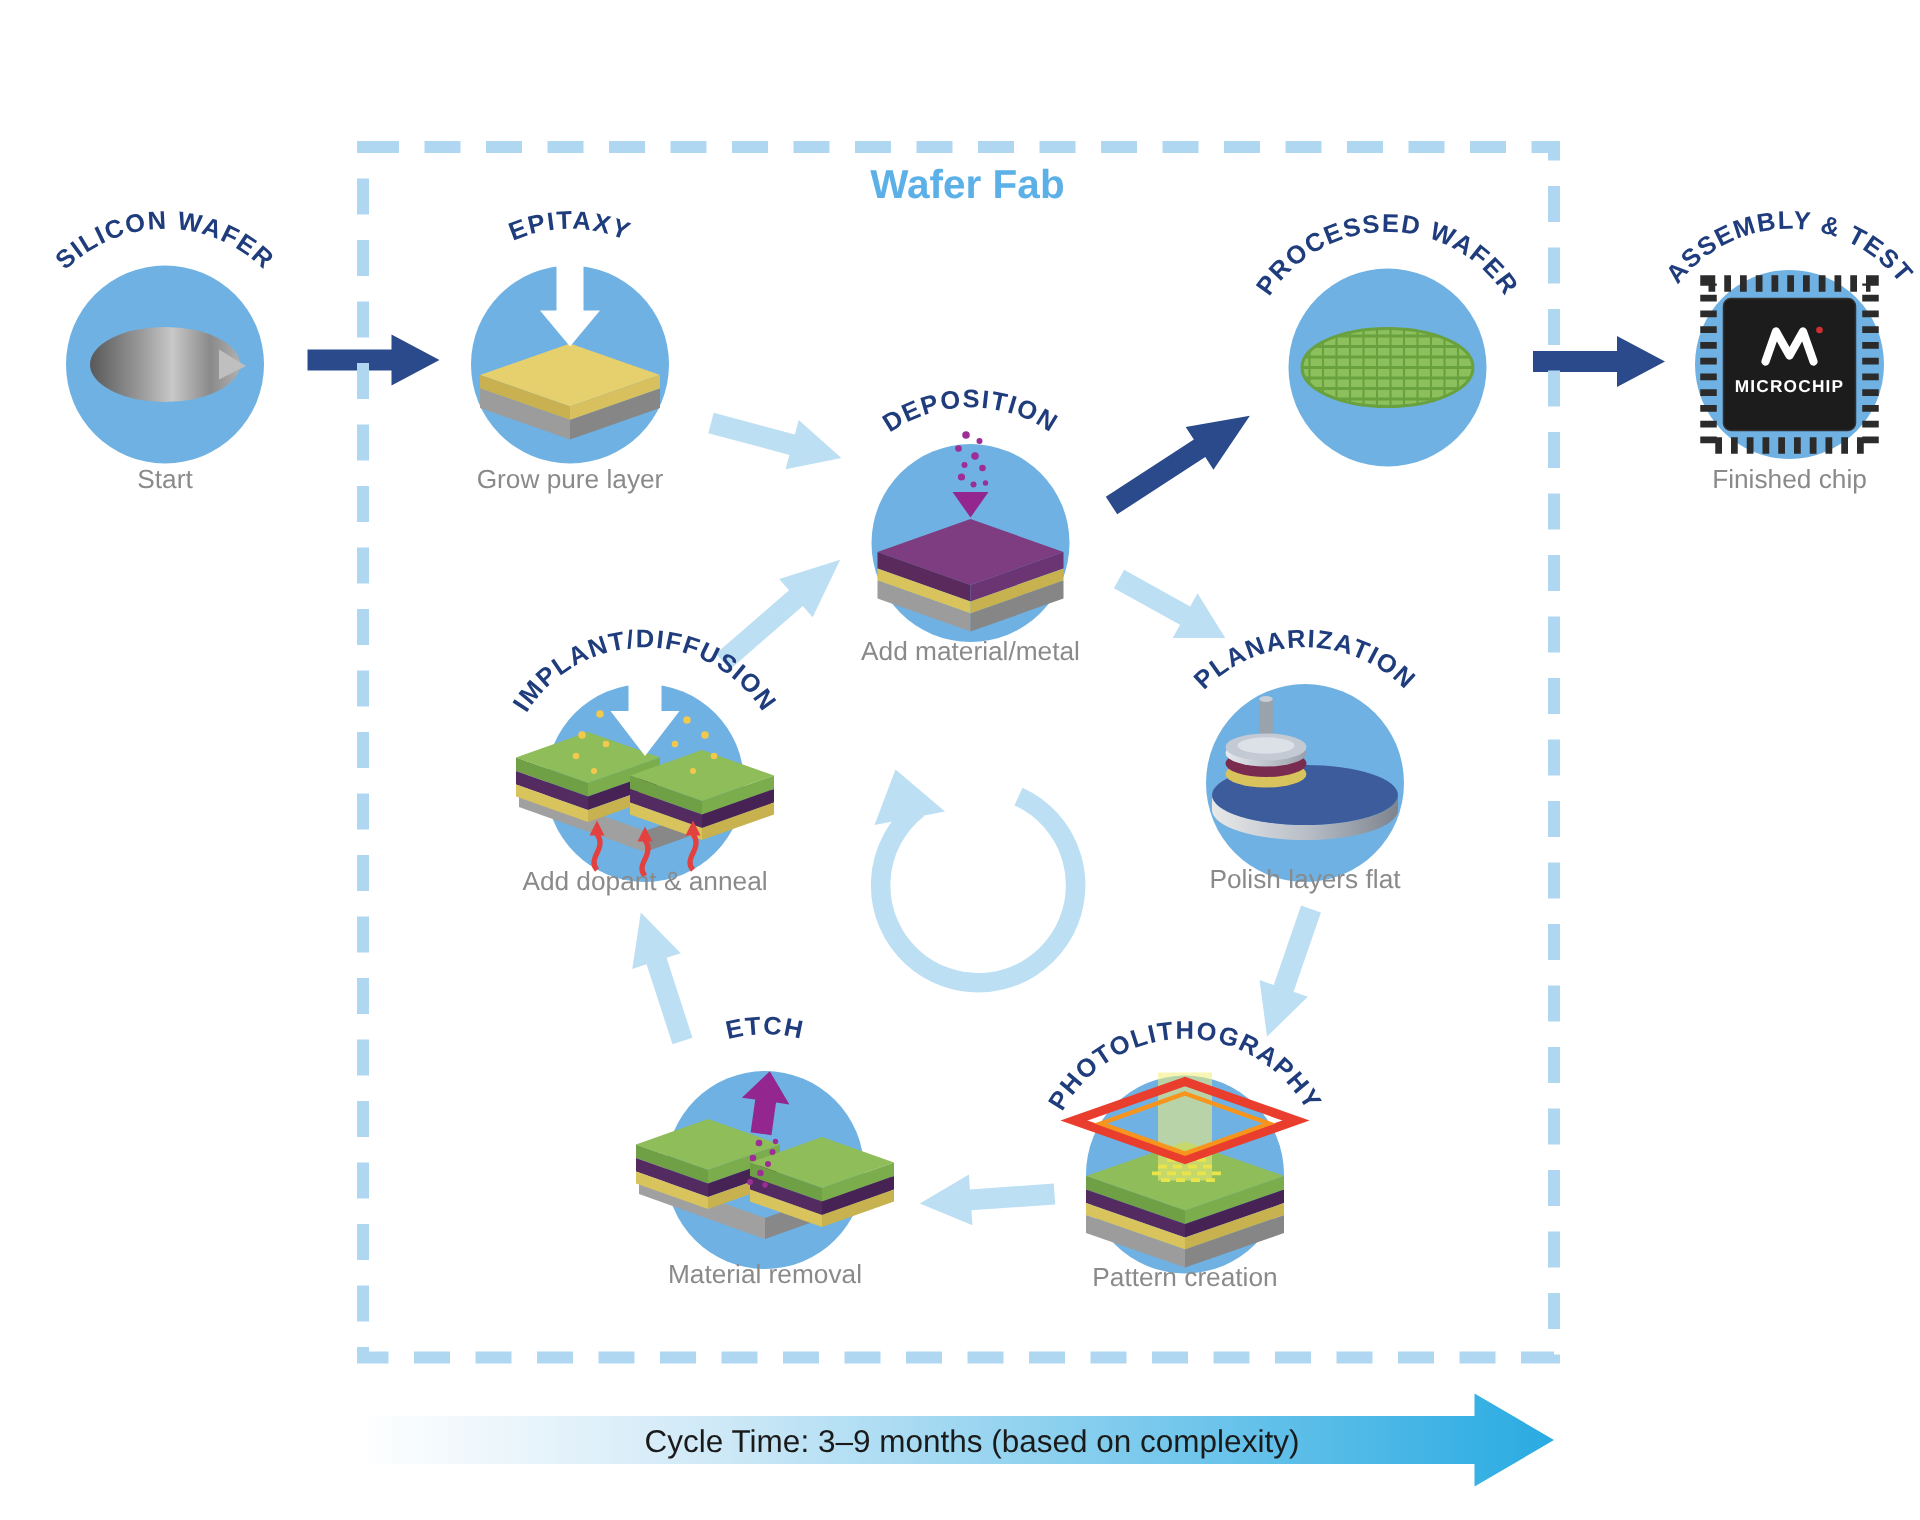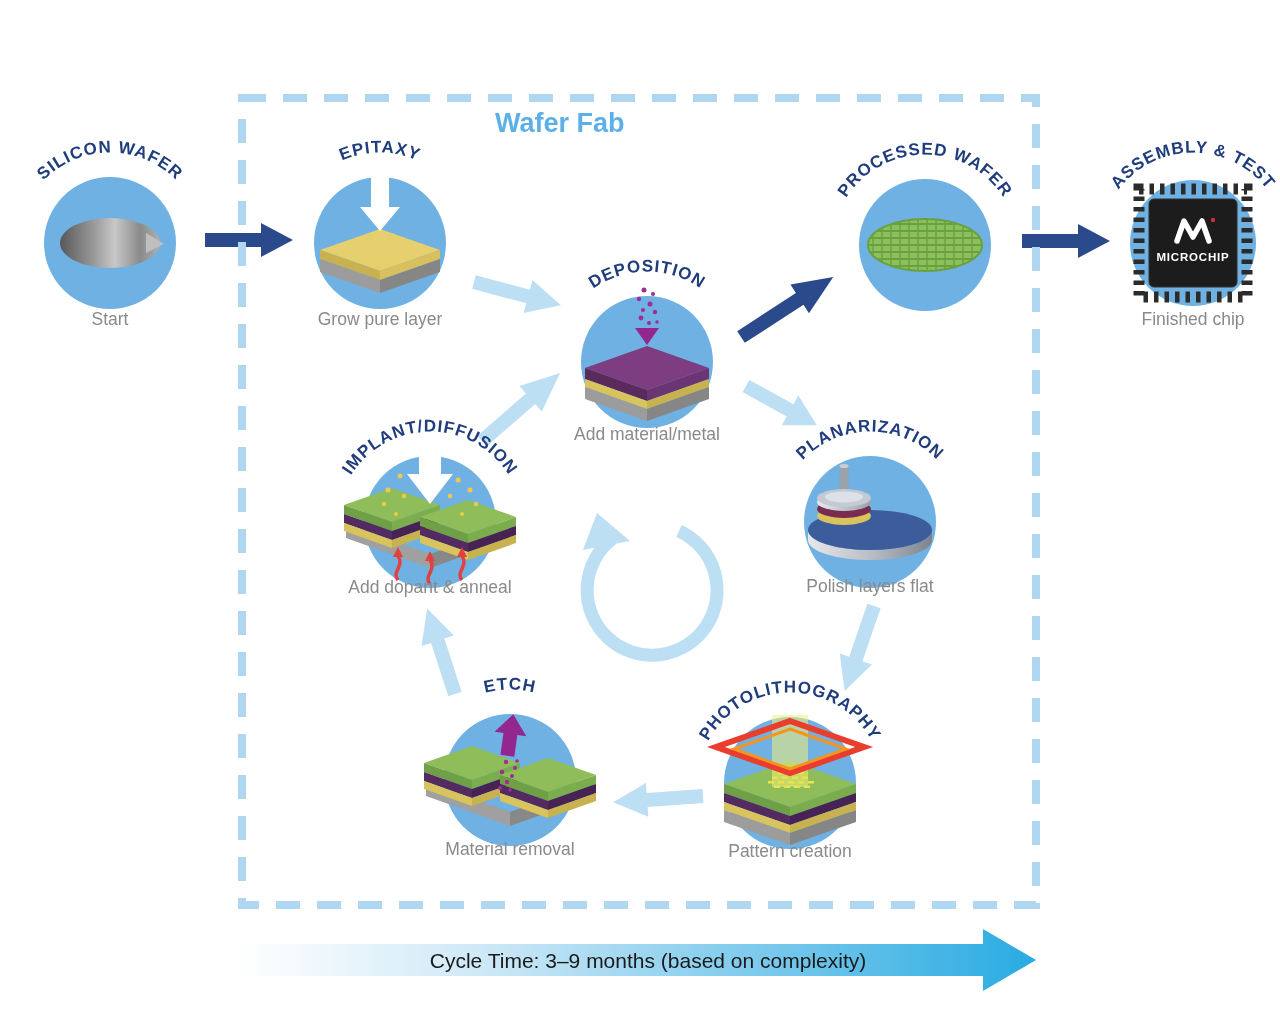--- a/index.html
+++ b/index.html
@@ -13,21 +13,21 @@
   .node svg{display:block;}
   .arc-title{
     font-family:"Liberation Sans", sans-serif;
     font-size:17px;font-weight:bold;letter-spacing:1px;fill:#1F3D7C;
   }
   .caption{
     font-family:"Liberation Sans", sans-serif;
     font-size:17.5px;fill:#8A8A8A;text-anchor:middle;
   }
   .fab-title{
-    position:absolute;left:495px;top:108px;width:300px;text-align:left;
+    position:absolute;left:495px;top:108px;width:300px;text-align:center;
     font-size:27px;font-weight:bold;color:#5CB0E8;z-index:3;
   }
   .cycle-label{
     font-family:"Liberation Sans", sans-serif;
     font-size:21px;fill:#1A1A1A;text-anchor:middle;
   }
   .chip-brand{
     font-family:"Liberation Sans", sans-serif;
     font-size:11.5px;font-weight:bold;fill:#ffffff;text-anchor:middle;letter-spacing:0.8px;
   }

